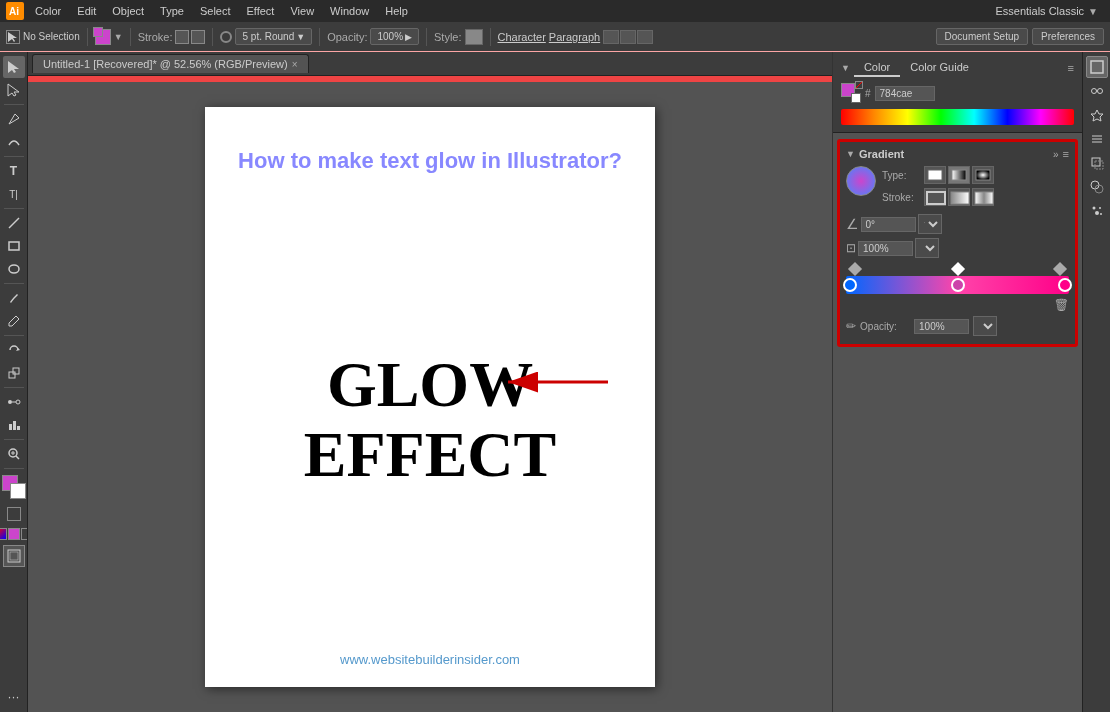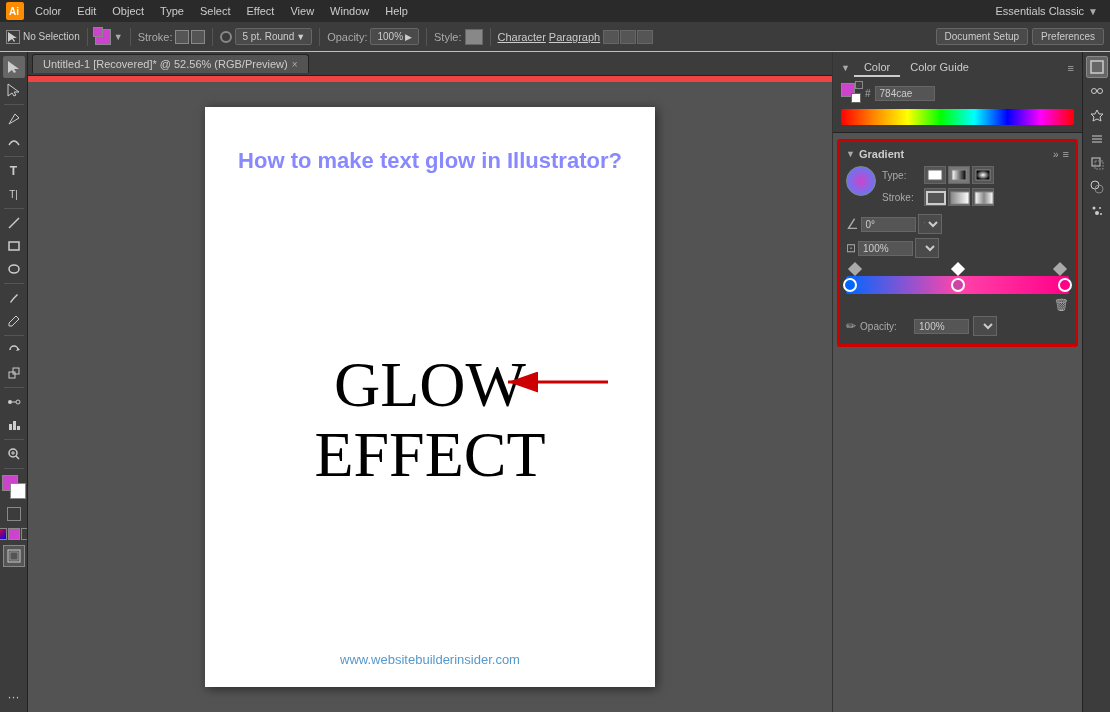--- a/index.html
+++ b/index.html
@@ -76,21 +76,21 @@
       width: 450px; height: 580px; background: white;
       box-shadow: 2px 2px 10px rgba(0,0,0,0.5);
       position: relative; display: flex; flex-direction: column;
       align-items: center; padding: 40px 30px 30px;
     }
     #doc-title {
       font-size: 22px; font-weight: bold; color: #8888ff;
       text-align: center; line-height: 1.3; margin-bottom: 8px;
     }
     #doc-glow-text {
-      font-size: 64px; font-weight: 400; color: black;
+      font-size: 64px; font-weight: 700; color: black;
       text-align: center; line-height: 1.1; font-style: normal;
       font-family: Georgia, serif; margin-top: auto;
     }
     #doc-url {
       position: absolute; bottom: 20px;
       font-size: 13px; color: #5599cc;
     }
     #arrow-overlay {
       position: absolute; top: 50%; left: 60%; transform: translateY(-20px);
       pointer-events: none;

